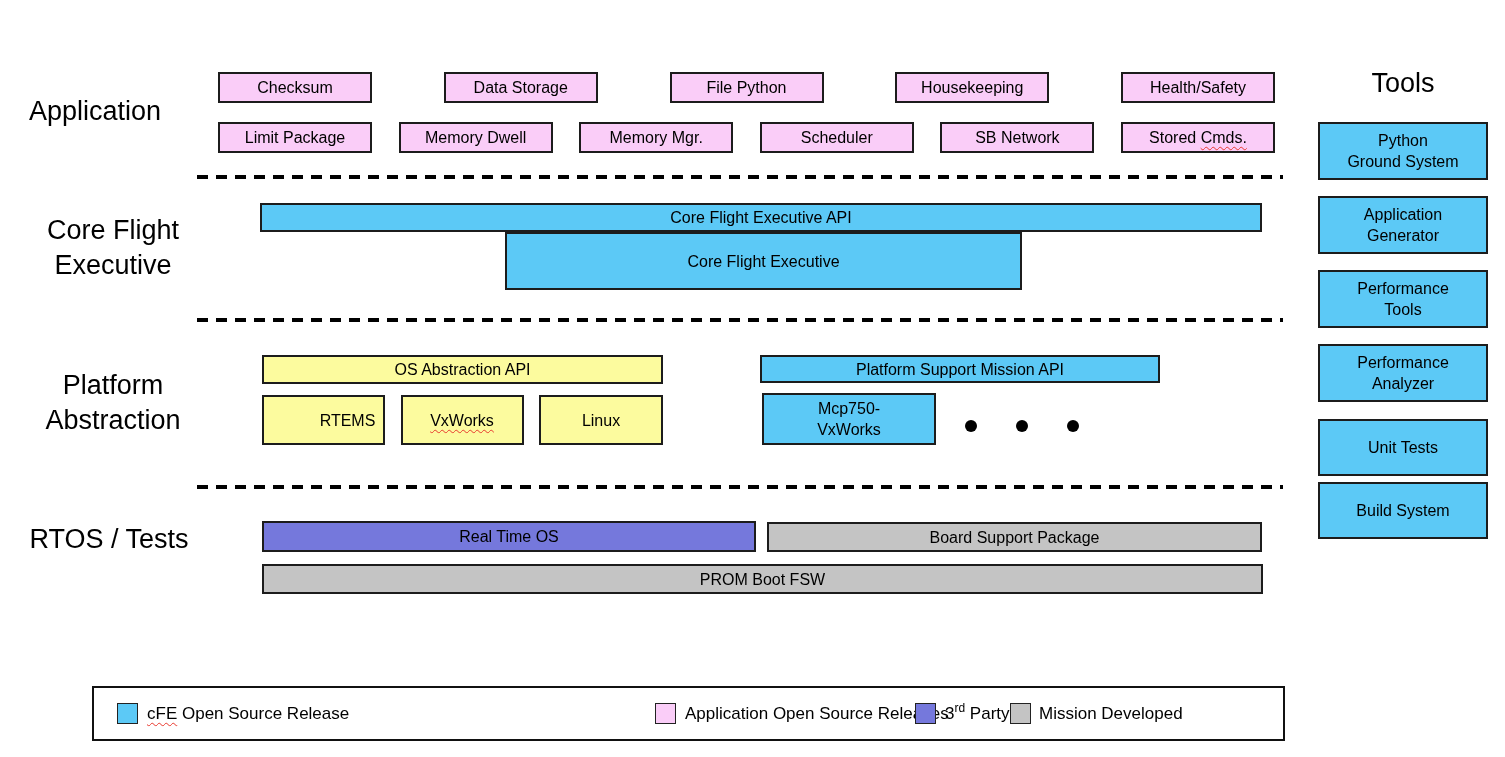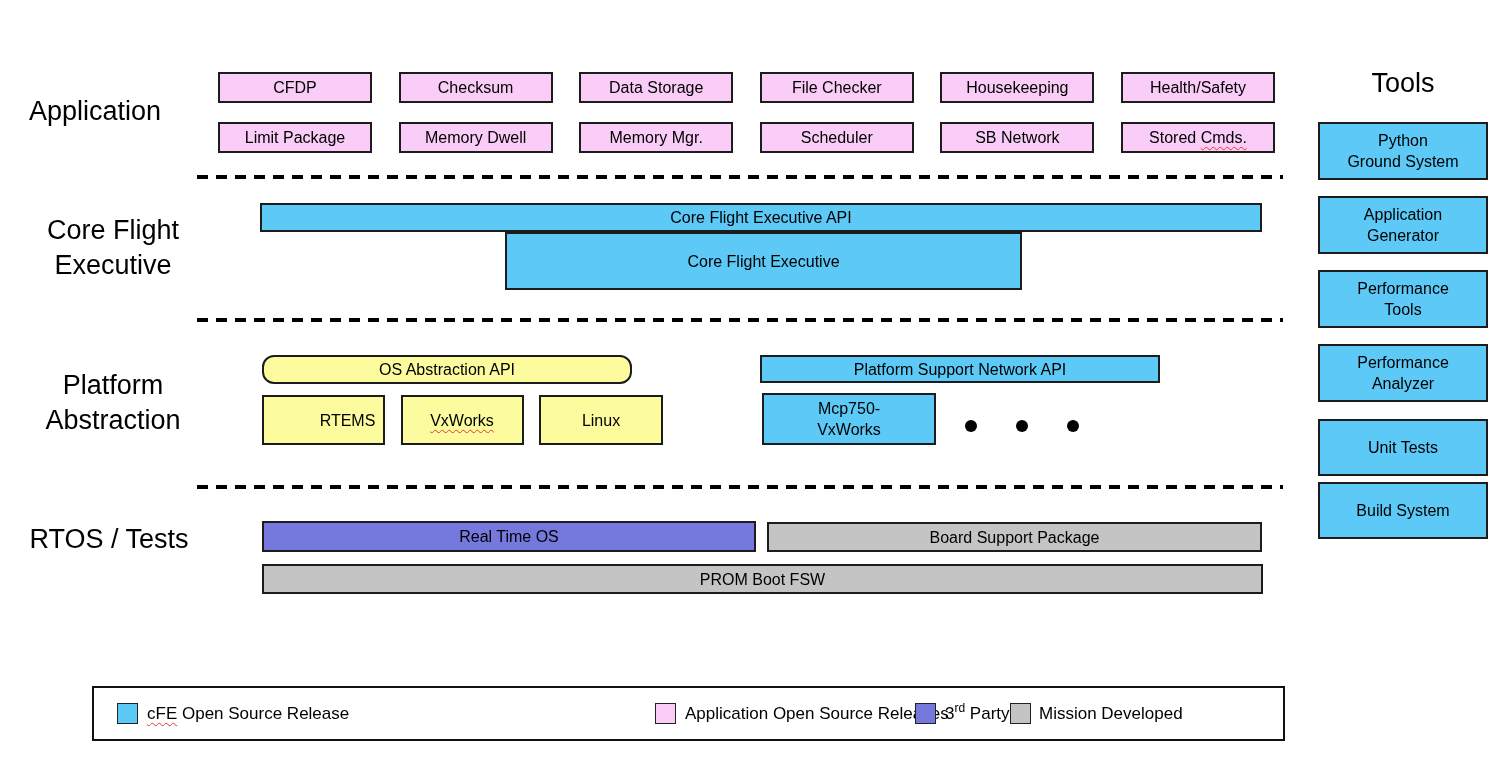--- a/index.html
+++ b/index.html
@@ -76,24 +76,23 @@
 <div class="canvas">
 
   <div class="layer-label" style="left:15px;top:94px;width:160px;">Application</div>
   <div class="layer-label" style="left:33px;top:213px;width:160px;">Core Flight
 Executive</div>
   <div class="layer-label" style="left:33px;top:368px;width:160px;">Platform
 Abstraction</div>
   <div class="layer-label" style="left:14px;top:522px;width:190px;">RTOS / Tests</div>
 
   <div class="flex-row" style="left:218px;top:72px;width:1057px;">
-    <div class="box pink">CFDP</div>
     <div class="box pink">Checksum</div>
     <div class="box pink">Data Storage</div>
-    <div class="box pink">File Checker</div>
+    <div class="box pink">File Python</div>
     <div class="box pink">Housekeeping</div>
     <div class="box pink">Health/Safety</div>
   </div>
 
   <div class="flex-row" style="left:218px;top:122px;width:1057px;">
     <div class="box pink">Limit Package</div>
     <div class="box pink">Memory Dwell</div>
     <div class="box pink">Memory Mgr.</div>
     <div class="box pink">Scheduler</div>
     <div class="box pink">SB Network</div>
@@ -102,28 +101,28 @@
     </div>
   </div>
 
   <div class="dash" style="top:175px;"></div>
   <div class="dash" style="top:318px;"></div>
   <div class="dash" style="top:485px;"></div>
 
   <div class="box blue" style="left:260px;top:203px;width:1002px;height:29px;">Core Flight Executive API</div>
   <div class="box blue" style="left:505px;top:232px;width:517px;height:58px;">Core Flight Executive</div>
 
-  <div class="box yellow" style="left:262px;top:355px;width:370px;height:29px;border-radius:12px;">OS Abstraction API</div>
+  <div class="box yellow" style="left:262px;top:355px;width:401px;height:29px;">OS Abstraction API</div>
   <div class="flex-row" style="left:262px;top:395px;width:401px;">
     <div class="box yellow" style="width:123px;height:50px;padding-left:48px;">RTEMS</div>
     <div class="box yellow" style="width:123px;height:50px;"><span class="misspelled">VxWorks</span></div>
     <div class="box yellow" style="width:124px;height:50px;">Linux</div>
   </div>
 
-  <div class="box blue" style="left:760px;top:355px;width:400px;height:28px;">Platform Support Network API</div>
+  <div class="box blue" style="left:760px;top:355px;width:400px;height:28px;">Platform Support Mission API</div>
   <div class="box blue" style="left:762px;top:393px;width:174px;height:52px;">Mcp750-
 VxWorks</div>
 
   <span class="dot" style="left:965px;top:420px;"></span>
   <span class="dot" style="left:1016px;top:420px;"></span>
   <span class="dot" style="left:1067px;top:420px;"></span>
 
   <div class="box purple" style="left:262px;top:521px;width:494px;height:31px;">Real Time OS</div>
   <div class="box gray" style="left:767px;top:522px;width:495px;height:30px;">Board Support Package</div>
   <div class="box gray" style="left:262px;top:564px;width:1001px;height:30px;">PROM Boot FSW</div>

